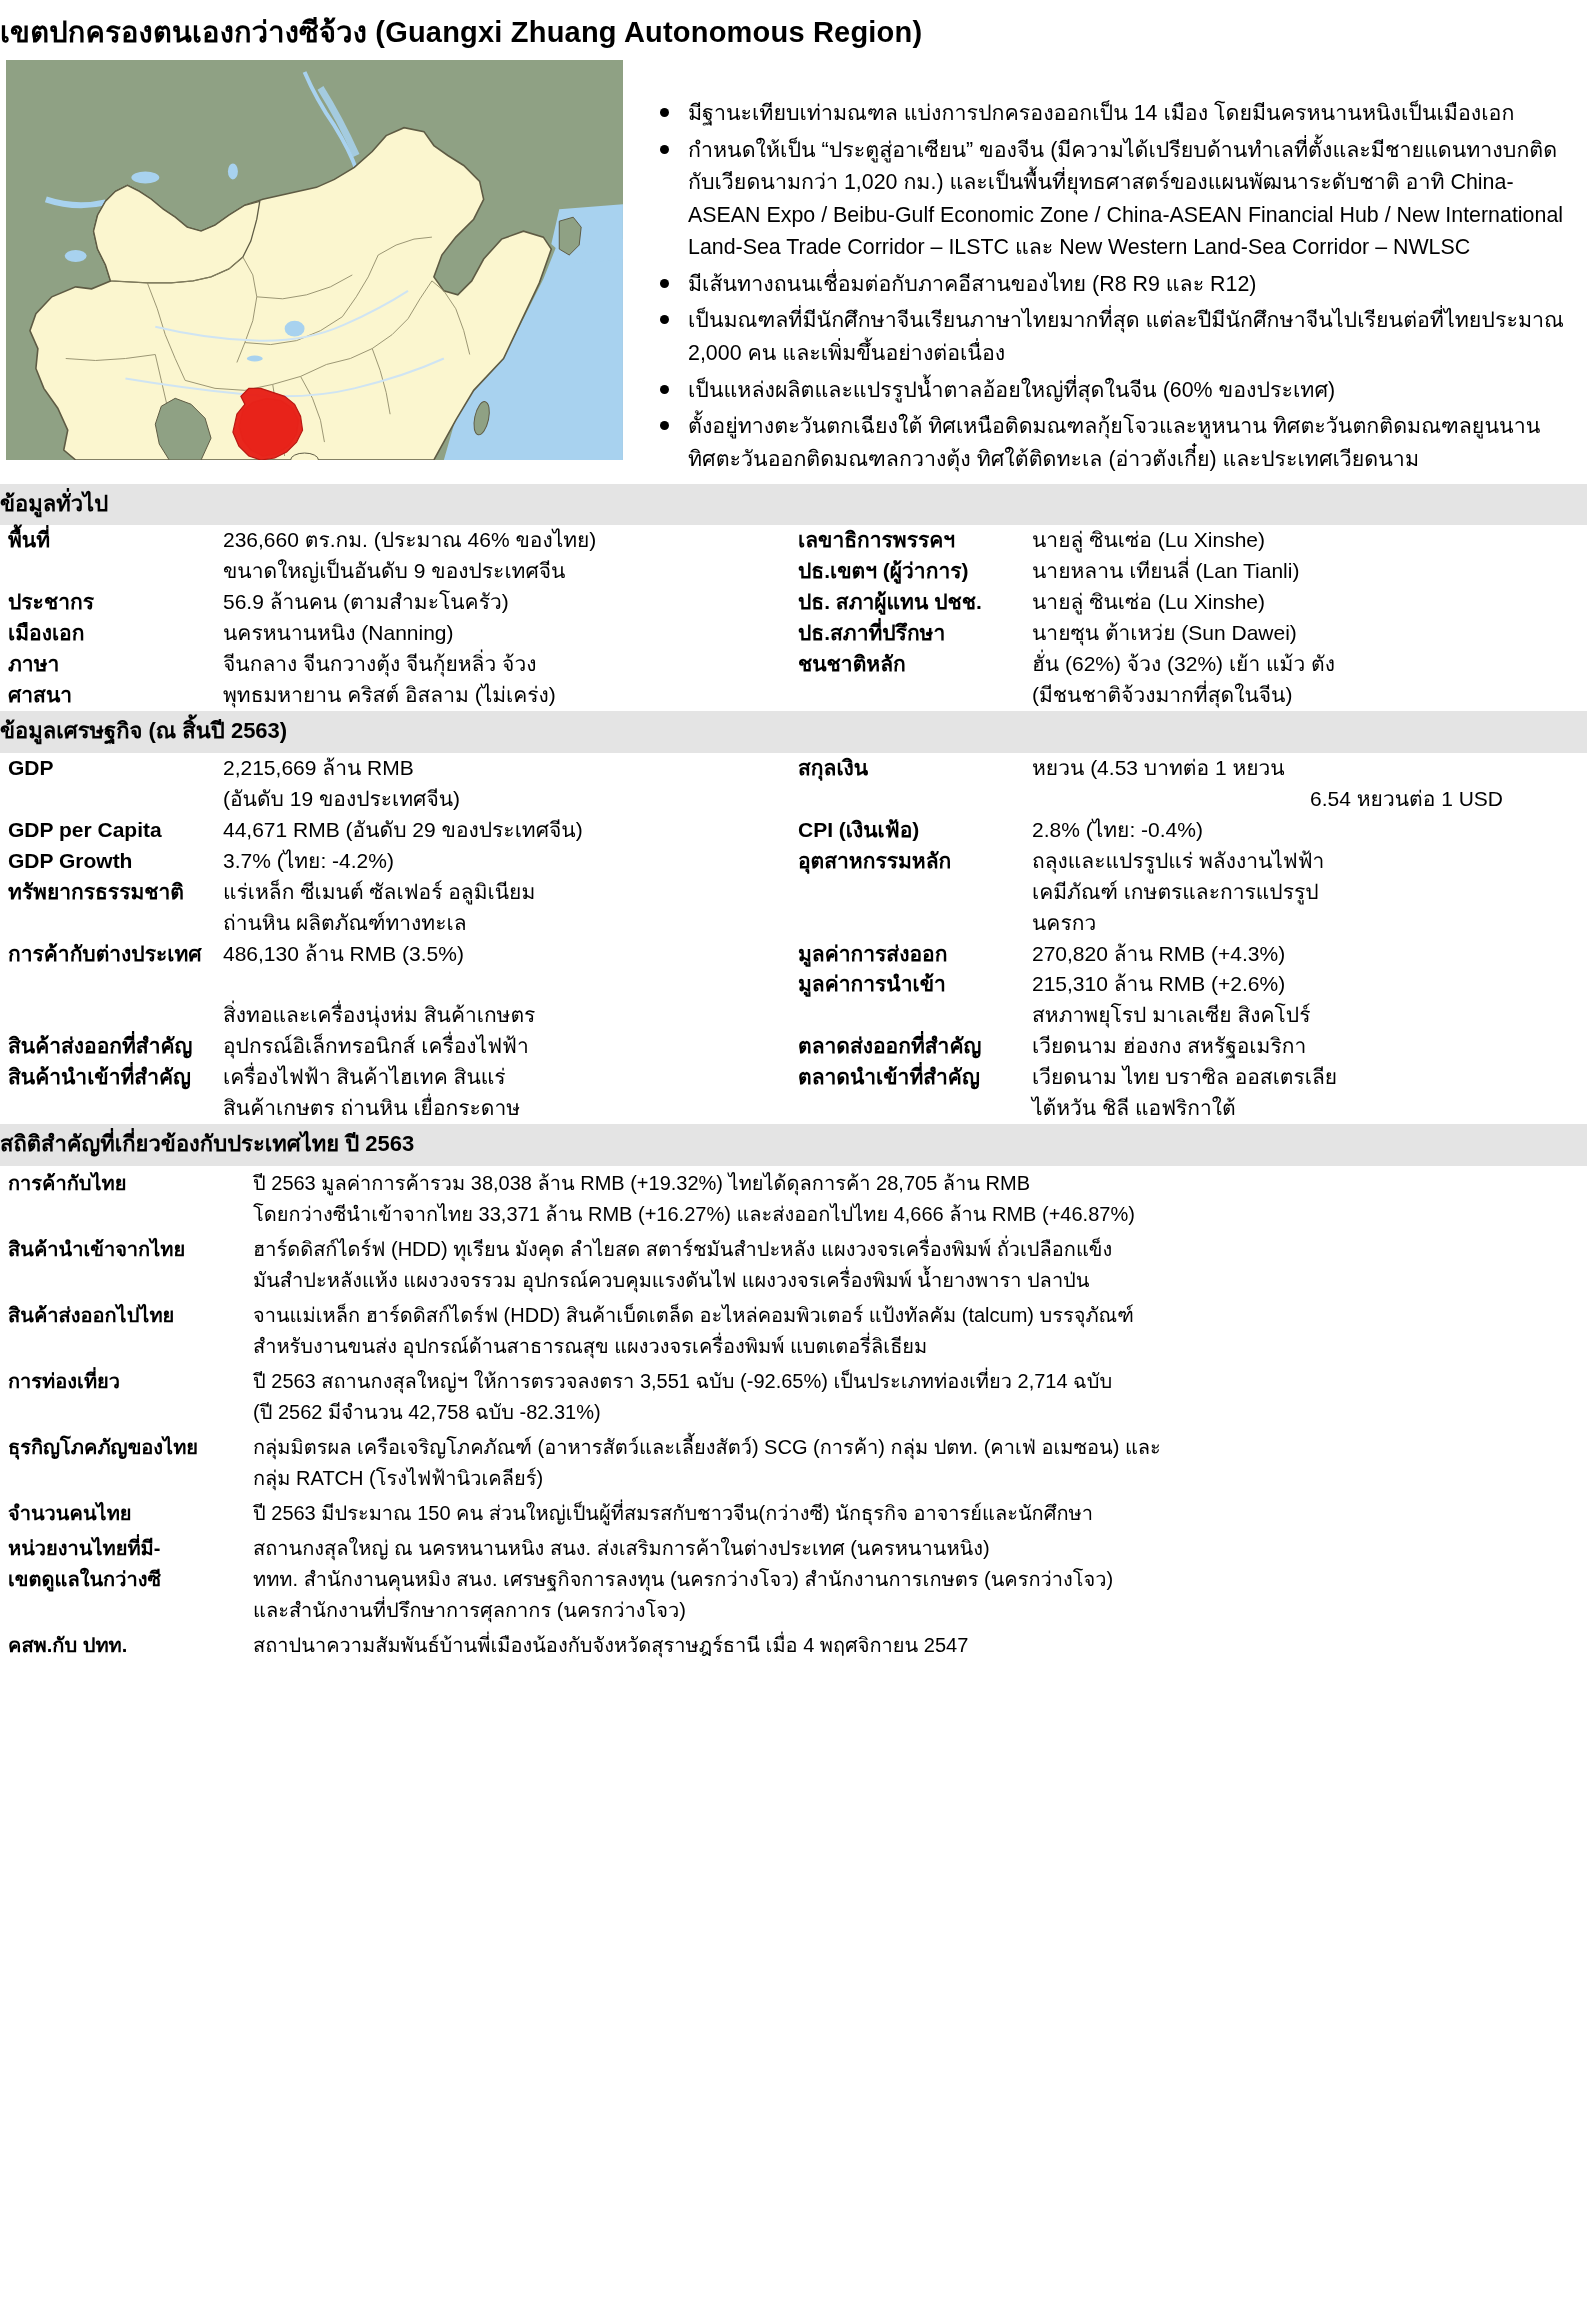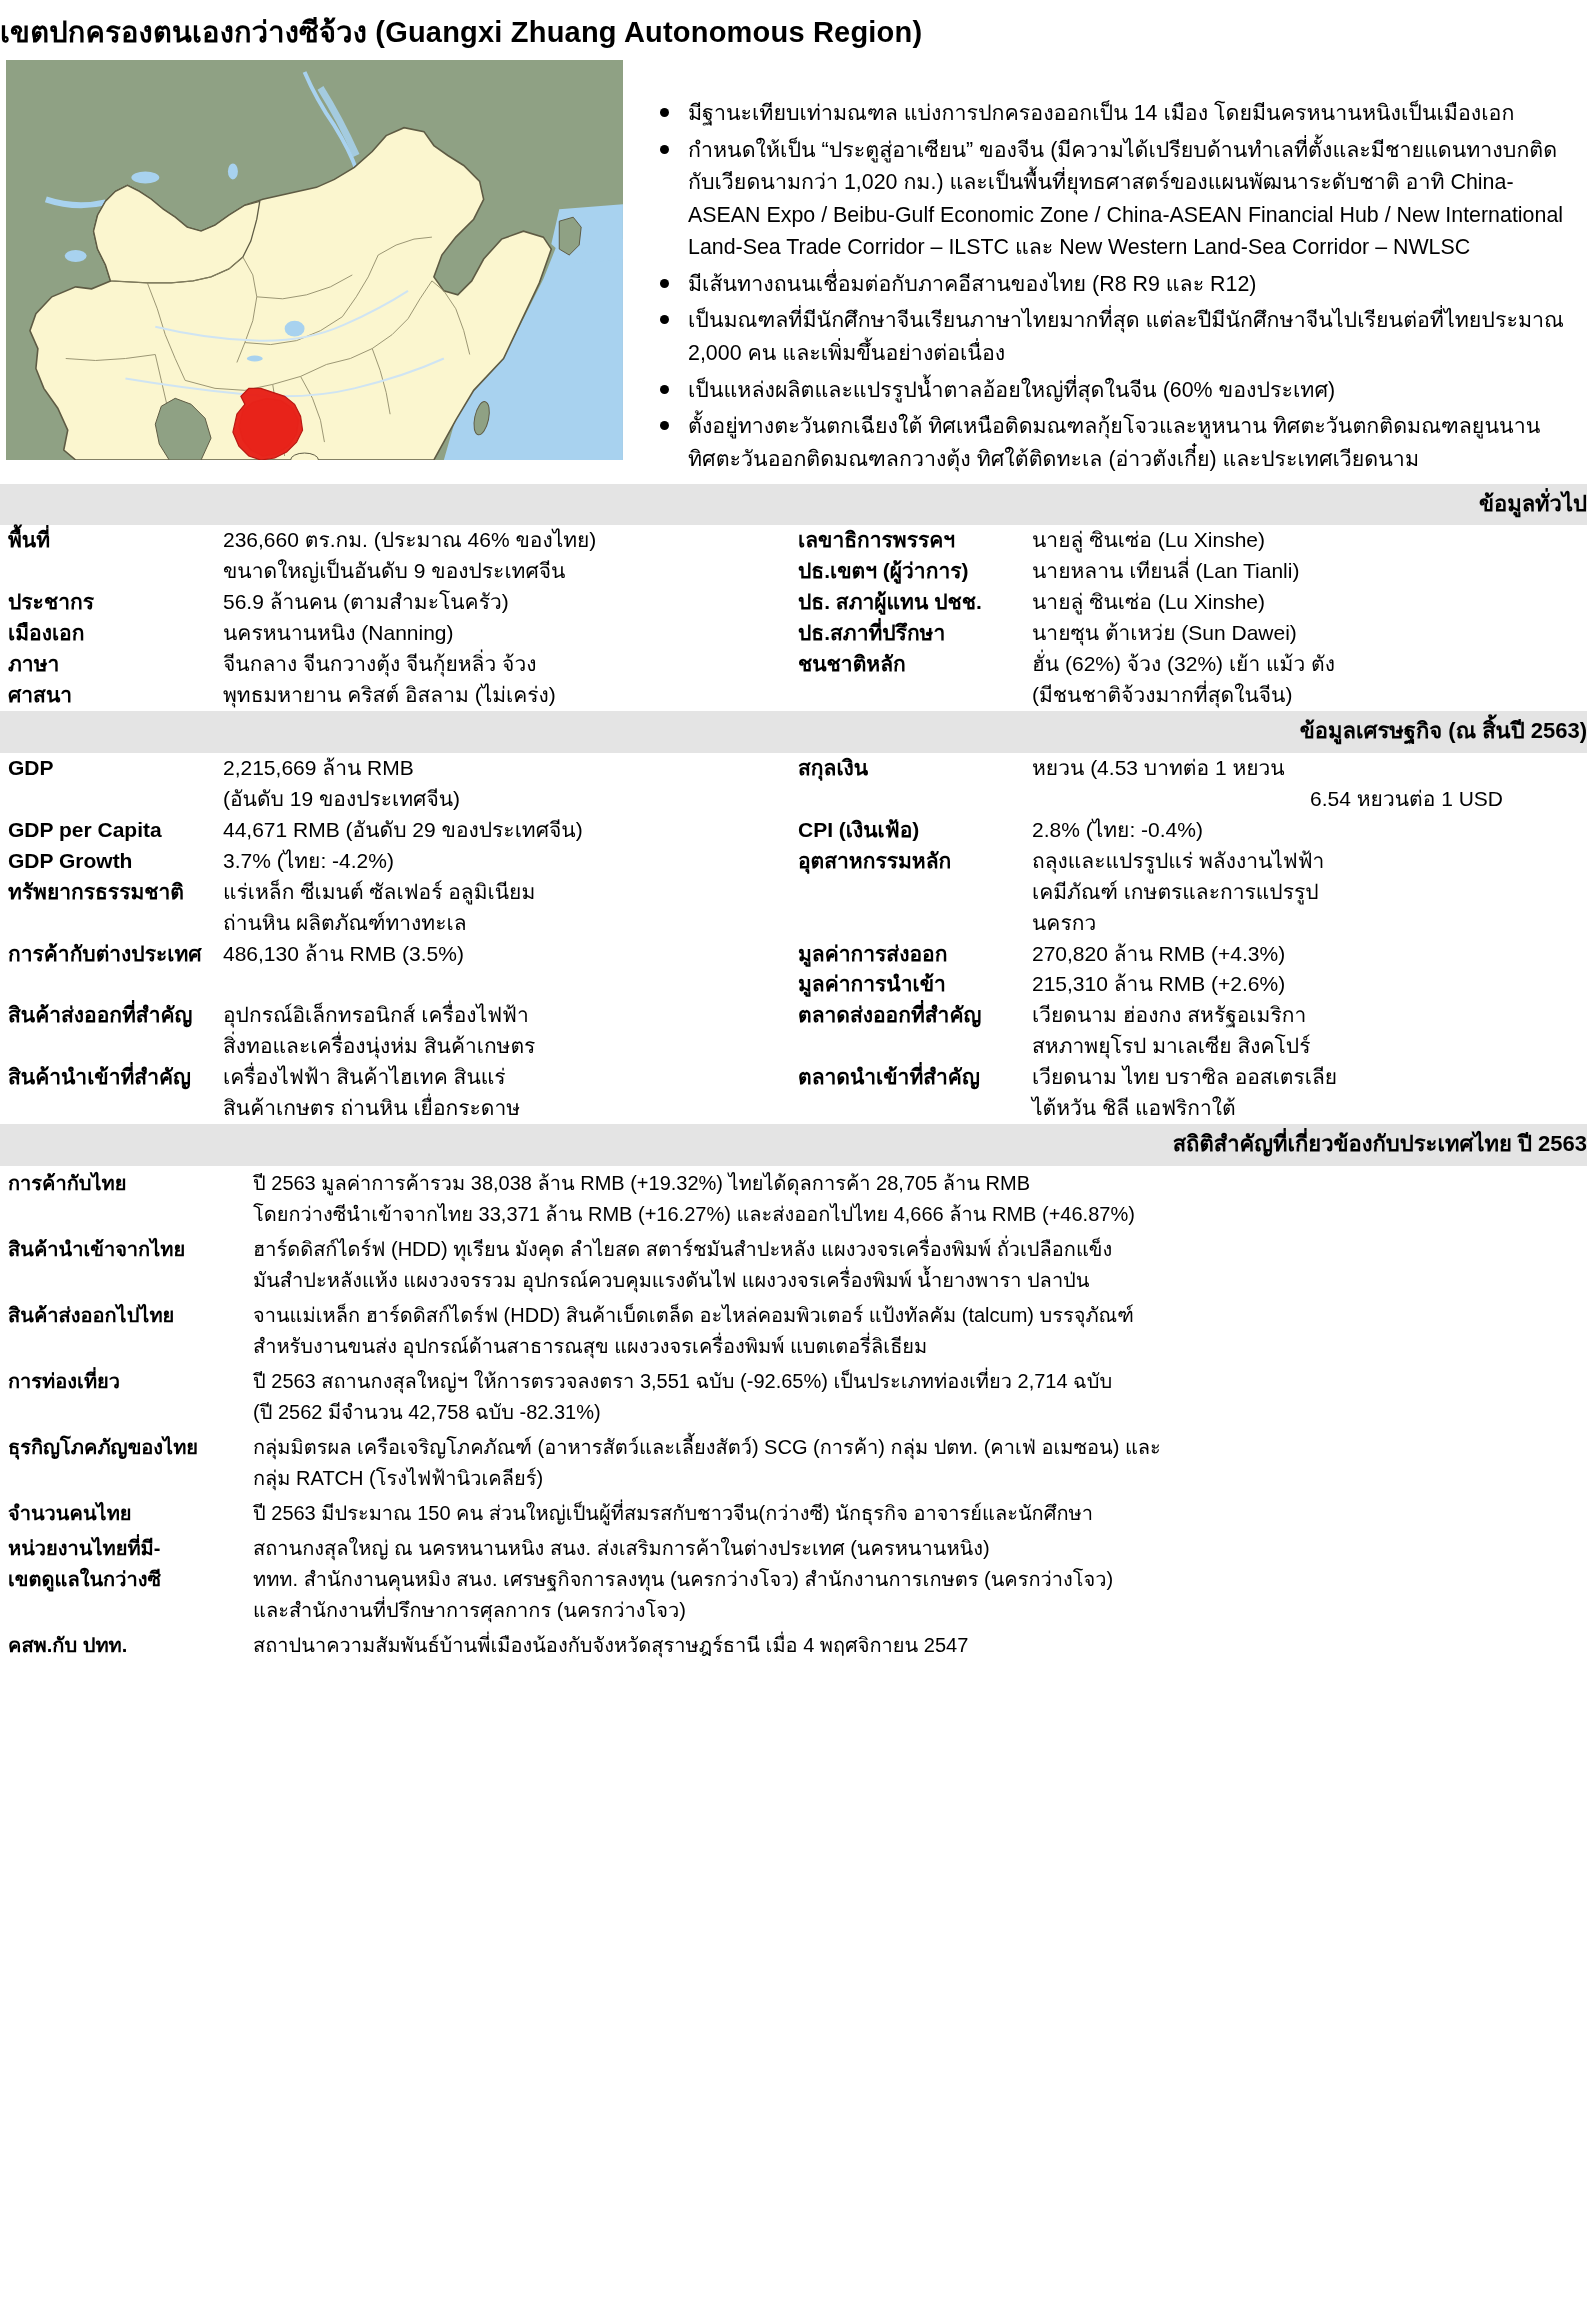--- a/index.html
+++ b/index.html
@@ -62,21 +62,21 @@
     position: absolute;
     left: 8px; top: 11px;
     width: 9px; height: 9px;
     background: #000;
     border-radius: 50%;
   }
 
   
   .section-bar {
     background: #e4e4e4;
-    text-align: right;
+    text-align: left;
     font-weight: bold;
     font-size: 22px;
     padding: 7px 0 8px 0;
     margin: 0;
     line-height: 1.2;
   }
 
   
   table.info {
     width: 100%;
@@ -293,32 +293,32 @@
           <td class="c3 lbl">มูลค่าการส่งออก</td>
           <td class="c4">270,820 ล้าน RMB (+4.3%)</td>
         </tr>
         <tr>
           <td class="c1 lbl"></td>
           <td class="c2"></td>
           <td class="c3 lbl">มูลค่าการนำเข้า</td>
           <td class="c4">215,310 ล้าน RMB (+2.6%)</td>
         </tr>
         <tr>
+          <td class="c1 lbl"></td>
+          <td class="c2">สิ่งทอและเครื่องนุ่งห่ม สินค้าเกษตร</td>
+          <td class="c3 lbl"></td>
+          <td class="c4">สหภาพยุโรป มาเลเซีย สิงคโปร์</td>
+        </tr>
+        <tr>
           <td class="c1 lbl">สินค้าส่งออกที่สำคัญ</td>
           <td class="c2">อุปกรณ์อิเล็กทรอนิกส์ เครื่องไฟฟ้า</td>
           <td class="c3 lbl">ตลาดส่งออกที่สำคัญ</td>
           <td class="c4">เวียดนาม ฮ่องกง สหรัฐอเมริกา</td>
         </tr>
         <tr>
-          <td class="c1 lbl"></td>
-          <td class="c2">สิ่งทอและเครื่องนุ่งห่ม สินค้าเกษตร</td>
-          <td class="c3 lbl"></td>
-          <td class="c4">สหภาพยุโรป มาเลเซีย สิงคโปร์</td>
-        </tr>
-        <tr>
           <td class="c1 lbl">สินค้านำเข้าที่สำคัญ</td>
           <td class="c2">เครื่องไฟฟ้า สินค้าไฮเทค สินแร่</td>
           <td class="c3 lbl">ตลาดนำเข้าที่สำคัญ</td>
           <td class="c4">เวียดนาม ไทย บราซิล ออสเตรเลีย</td>
         </tr>
         <tr>
           <td class="c1 lbl"></td>
           <td class="c2">สินค้าเกษตร ถ่านหิน เยื่อกระดาษ</td>
           <td class="c3 lbl"></td>
           <td class="c4">ไต้หวัน ชิลี แอฟริกาใต้</td>

